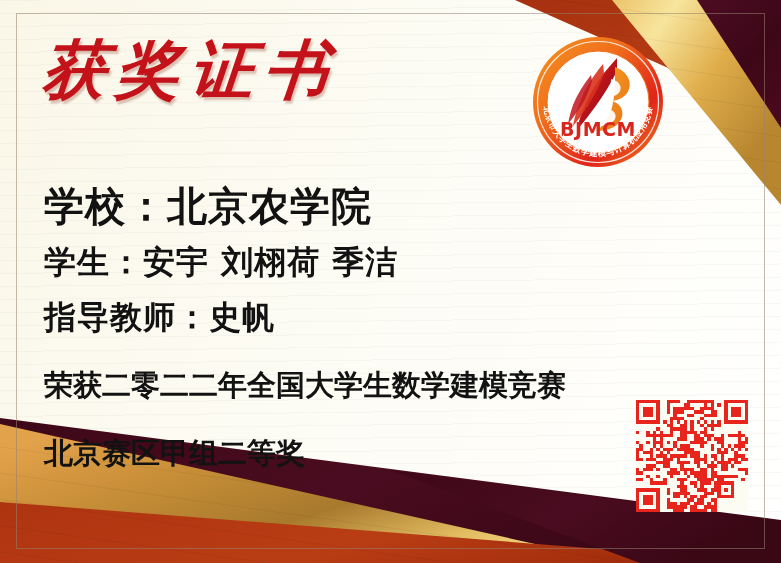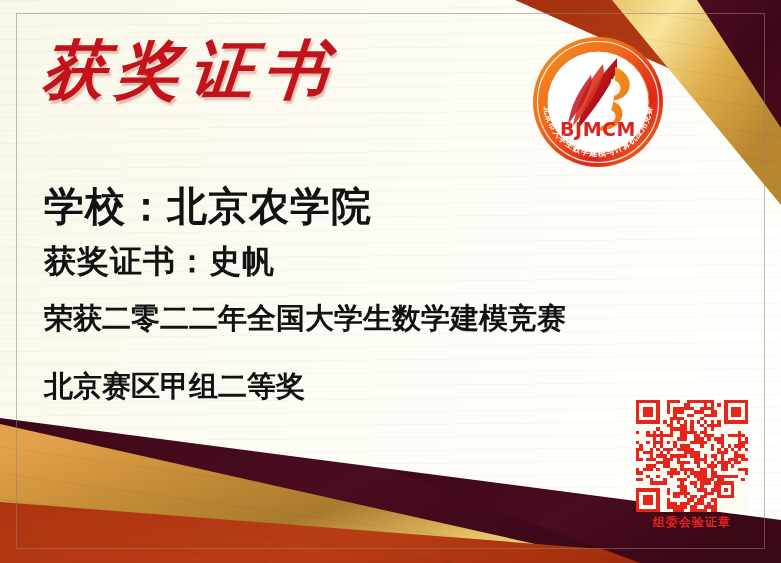--- a/index.html
+++ b/index.html
@@ -70,21 +70,21 @@
   }
   .line{
     font-family:"DejaVu Sans","Liberation Sans",sans-serif;
     font-weight:700;
     color:#121212;
     white-space:nowrap;
   }
   .line.l-school{font-size:40px;line-height:56px;letter-spacing:1px;}
   .line.l-students{font-size:32px;line-height:56px;letter-spacing:1px;}
   .line.l-teacher{font-size:32px;line-height:54px;letter-spacing:1px;}
-  .line.l-award1{font-size:29px;line-height:40px;letter-spacing:0px;margin-top:10px;}
+  .line.l-award1{font-size:29px;line-height:40px;letter-spacing:0px;margin-top:21px;}
   .line.l-award2{font-size:29px;line-height:40px;letter-spacing:0px;margin-top:28px;}
 
   
   .qr-wrap{
     position:absolute;
     left:628px;top:400px;
     width:128px;
     text-align:center;
   }
   .qr-code{
@@ -226,21 +226,22 @@
       <text font-family="DejaVu Sans, Liberation Sans, sans-serif" font-size="8.3" font-weight="bold" fill="#ffffff" letter-spacing="0.6">
         <textPath href="#ringPathBottom" startOffset="50%" text-anchor="middle">
           北京市大学生数学建模与计算机应用竞赛
         </textPath>
       </text>
     </svg>
   </div>
 
   <div class="body-text">
     <div class="line l-school">学校：北京农学院</div>
-    <div class="line l-teacher">获奖证书：史帆</div>
+    <div class="line l-students">学生：安宇  刘栩荷  季洁</div>
+    <div class="line l-teacher">指导教师：史帆</div>
     <div class="line l-award1">荣获二零二二年全国大学生数学建模竞赛</div>
     <div class="line l-award2">北京赛区甲组二等奖</div>
   </div>
 
   <div class="qr-wrap">
     <svg class="qr-code" viewBox="0 0 33 33" shape-rendering="crispEdges">
       <rect width="33" height="33" fill="#fdfcf2"></rect>
       <g fill="#e8251c" id="qr-modules">
           <rect x="0" y="0" width="1" height="1"></rect>
           <rect x="1" y="0" width="1" height="1"></rect>
@@ -761,16 +762,15 @@
           <rect x="13" y="32" width="1" height="1"></rect>
           <rect x="16" y="32" width="1" height="1"></rect>
           <rect x="17" y="32" width="1" height="1"></rect>
           <rect x="18" y="32" width="1" height="1"></rect>
           <rect x="19" y="32" width="1" height="1"></rect>
           <rect x="20" y="32" width="1" height="1"></rect>
           <rect x="22" y="32" width="1" height="1"></rect>
           <rect x="23" y="32" width="1" height="1"></rect>
         </g>
     </svg>
-    <div class="qr-caption">组委会验证章</div>
   </div>
 
 </div>
 
 </body></html>

